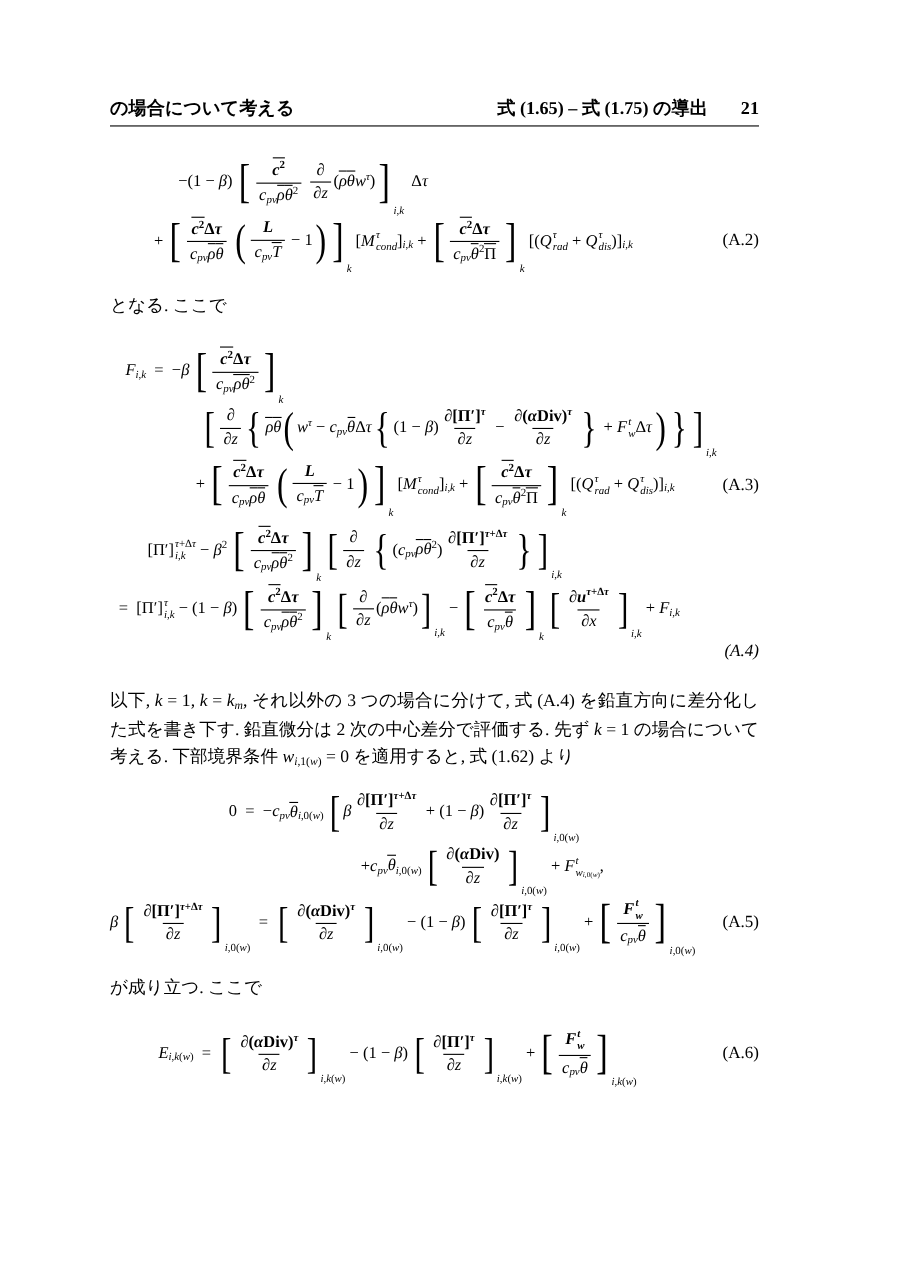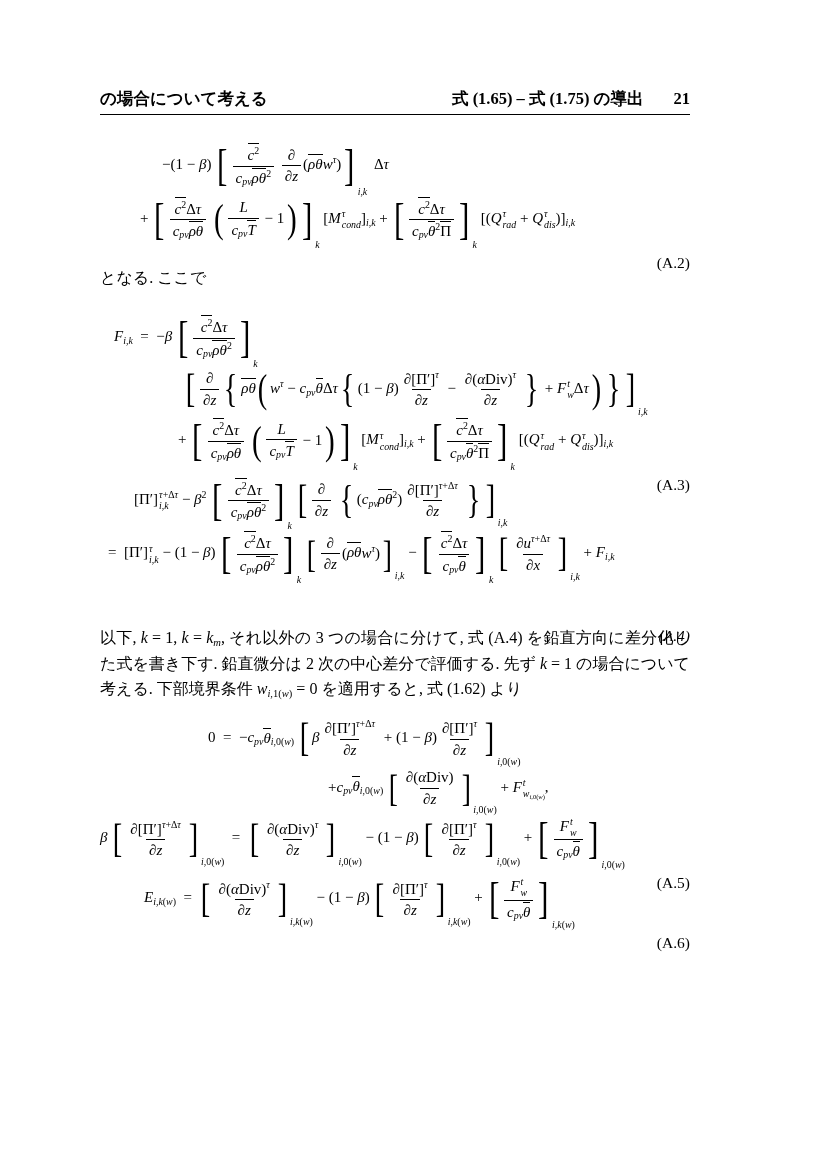--- a/index.html
+++ b/index.html
@@ -25,28 +25,28 @@
   .mu{font-style:normal;}
   .mi{font-style:italic;}
   .mrow{display:inline-block;white-space:nowrap;}
   .msup{font-size:66%;vertical-align:0.6em;}
   .msub{font-size:66%;vertical-align:-0.25em;font-family:Liberation Serif, serif;}
   .mss{display:inline-flex;flex-direction:column;align-items:flex-start;vertical-align:middle;
        font-size:66%;line-height:1.12;margin-left:1px;}
   .mss-t,.mss-b{display:block;}
   .mf{display:inline-flex;flex-direction:column;align-items:center;vertical-align:middle;
       margin:0 2px;line-height:1.25;}
-  .mfn{display:block;padding:0 3px 1px;}
+  .mfn{display:block;padding:0 3px 1px;font-weight:bold;}
   .mfd{display:block;border-top:1px solid #000;padding:1px 3px 0;}
   .mo{display:inline-block;border-top:1px solid #000;padding-top:1px;line-height:1.12;}
   .mb{display:inline-flex;align-items:center;vertical-align:middle;}
   .mbc{display:inline-block;white-space:nowrap;padding:0 1px;}
   .mdl{display:inline-block;line-height:1;transform-origin:center;}
   .mbs{font-size:66%;margin-left:1px;}
-  .eqtag{position:absolute;right:0;top:50%;transform:translateY(-50%);font-size:15.5px;margin-top:44px;}
+  .eqtag{position:absolute;right:0;top:50%;transform:translateY(-50%);font-size:15.5px;}
 </style>
 </head>
 <body>
 
 <div class="page">
   <div class="content">
 
     <div class="pheader">
       <span>の場合について考える</span>
       <span>
@@ -311,20 +311,21 @@
                           <span class="mss-t"><span class="mtw"><span class="mi">t</span></span></span>
                           <span class="mss-b"><span class="mtw"><span class="mi">w</span></span></span>
                         </span></span></span>
                     <span class="mfd"><span class="mrow"><span class="mtw"><span class="mi">c</span></span><span class="msub"><span class="mtw"><span class="mi">pv</span></span></span><span class="mo"><span class="mtw"><span class="mi">θ</span></span></span></span></span>
                   </span></span></span>
               <span class="mdl" style="font-size: 43.7297px; transform: scaleX(0.72);">]</span>
               <span class="mbs" style="align-self: flex-end; transform: translateY(8.28562px);"><span class="mtw"><span class="mi">i</span><span class="mu">,0(</span><span class="mi">w</span><span class="mu">)</span></span></span>
             </span></span><span class="eqtag">(A.5)</span></div>
       </div>
 
+    <p class="ptext">が成り立つ. ここで</p>
 
     <div class="eq eq-a6">
         <div class="eqline" style="padding-left: 44px;"><span class="mrow"><span class="mtw"><span class="mi">E</span></span><span class="msub"><span class="mtw"><span class="mi">i</span><span class="mu">,</span><span class="mi">k</span><span class="mu">(</span><span class="mi">w</span><span class="mu">)</span></span></span><span class="mtw"><span class="mu">  =  </span></span><span class="mb">
               <span class="mdl" style="font-size: 39.3656px; transform: scaleX(0.72);">[</span>
               <span class="mbc"><span class="mrow"><span class="mf">
                     <span class="mfn"><span class="mrow"><span class="mtw"><span class="mu">∂(</span><span class="mi">α</span></span><span class="mtw up">Div</span><span class="mtw"><span class="mu">)</span></span><span class="msup"><span class="mtw"><span class="mi">τ</span></span></span></span></span>
                     <span class="mfd"><span class="mrow"><span class="mtw"><span class="mu">∂</span><span class="mi">z</span></span></span></span>
                   </span></span></span>
               <span class="mdl" style="font-size: 39.3656px; transform: scaleX(0.72);">]</span>
               <span class="mbs" style="align-self: flex-end; transform: translateY(7.45875px);"><span class="mtw"><span class="mi">i</span><span class="mu">,</span><span class="mi">k</span><span class="mu">(</span><span class="mi">w</span><span class="mu">)</span></span></span>

